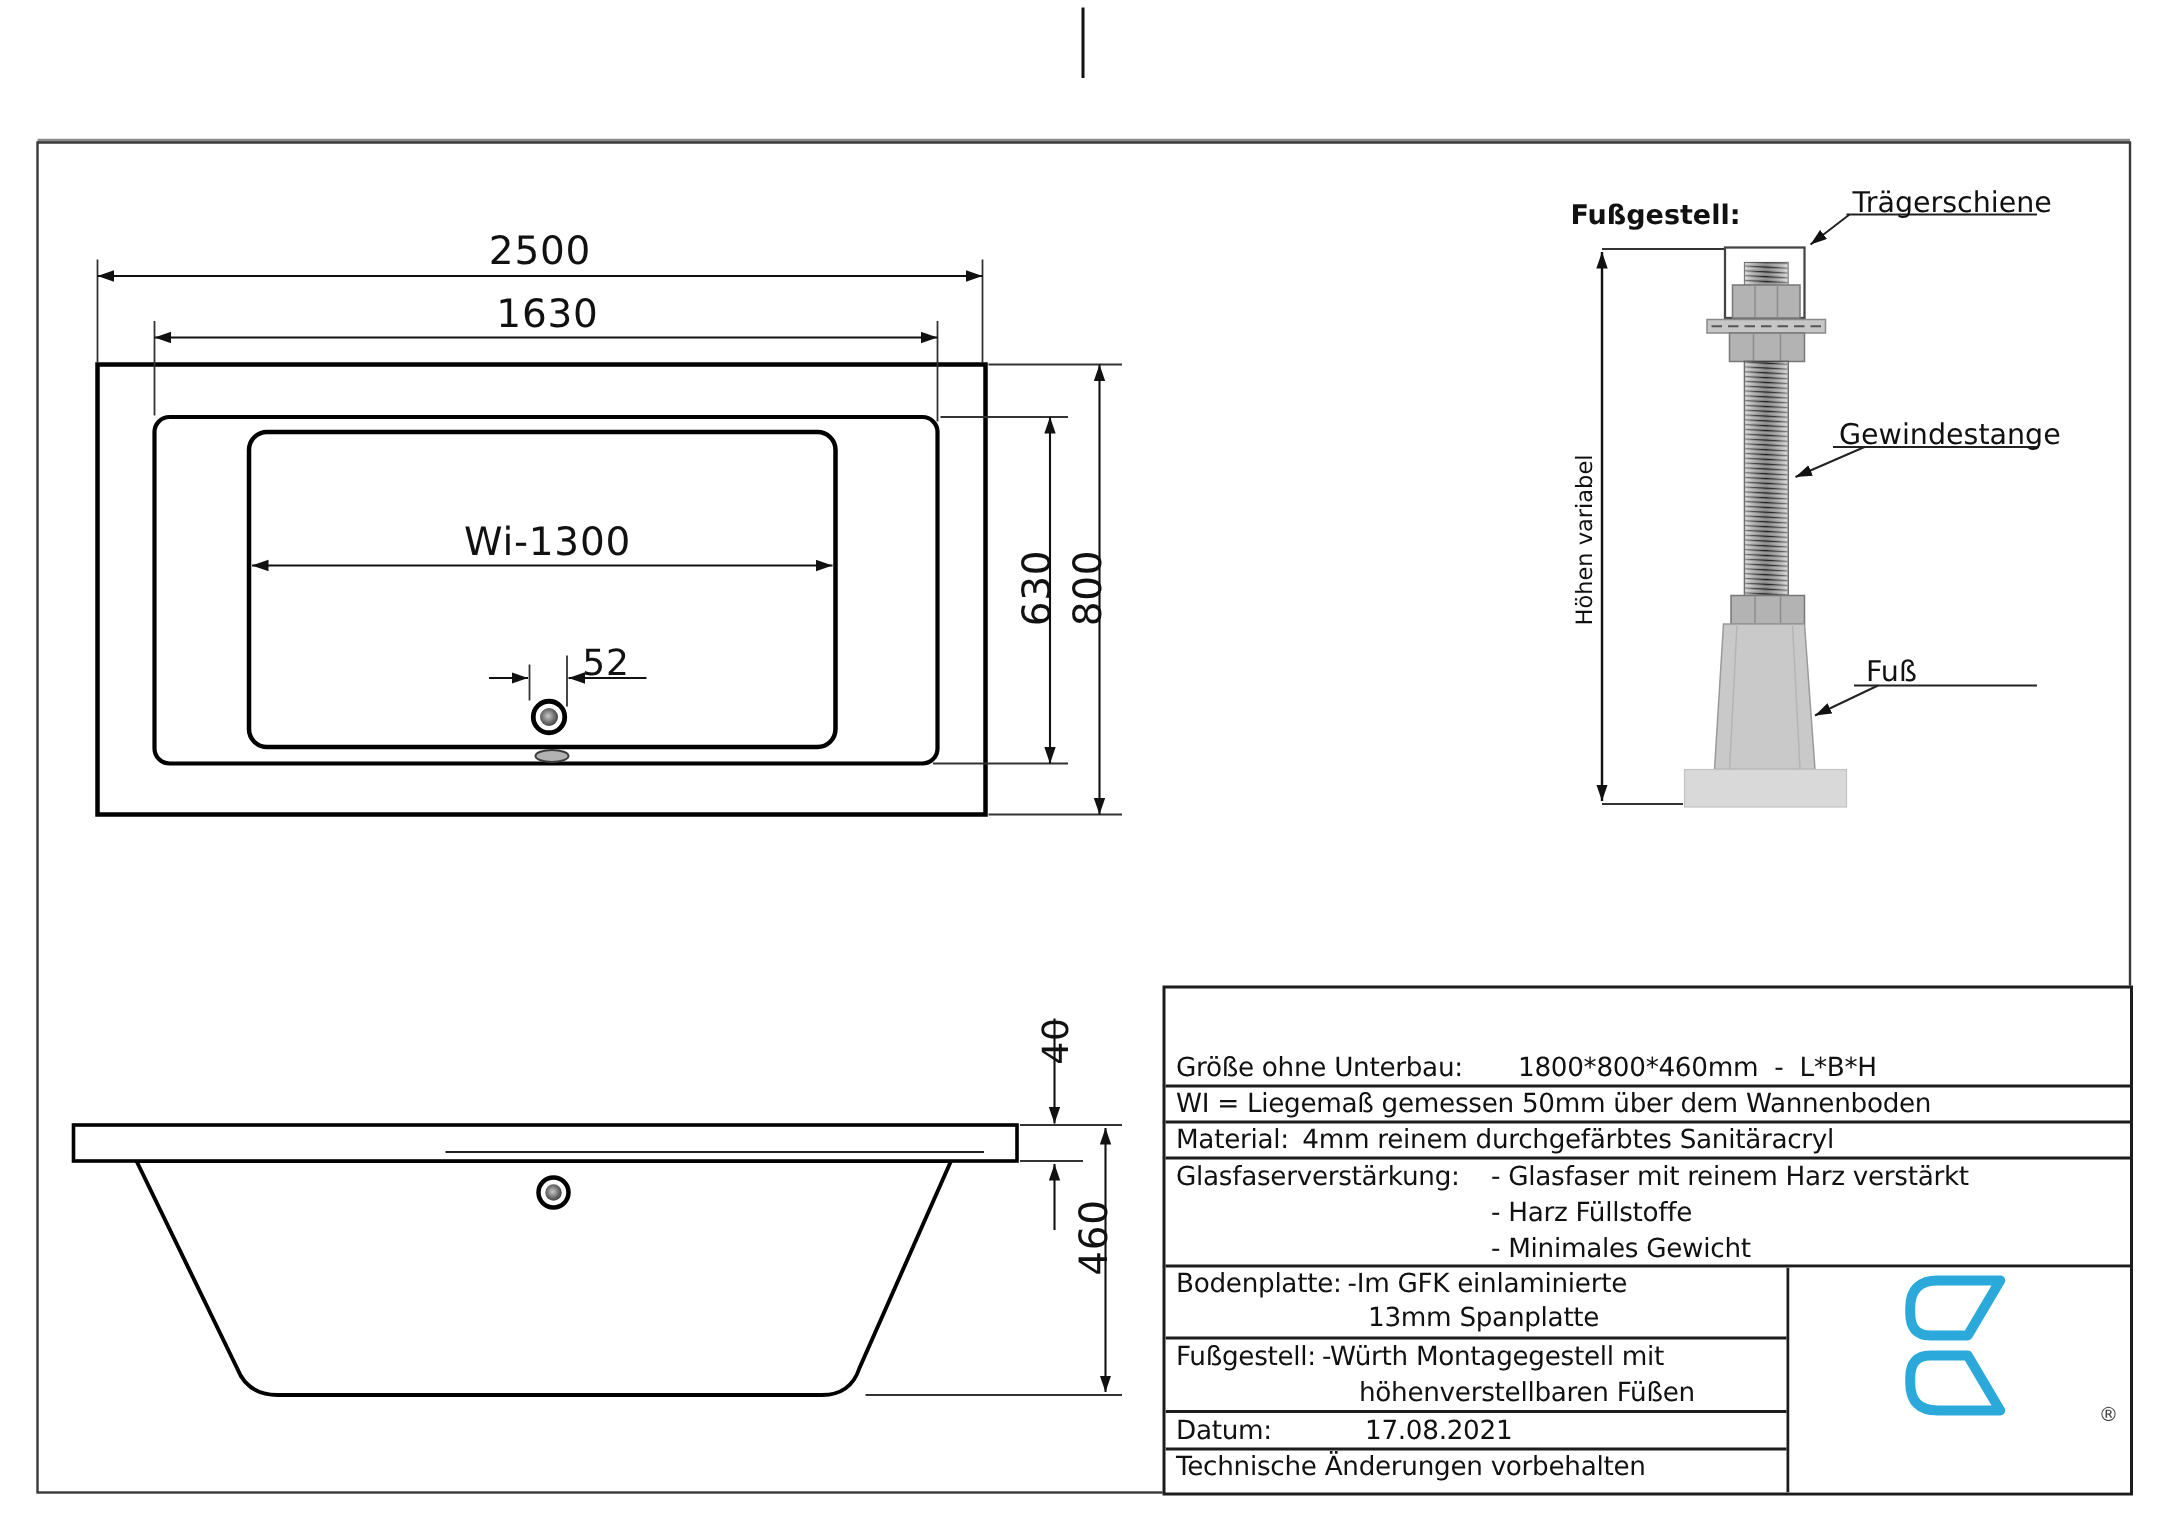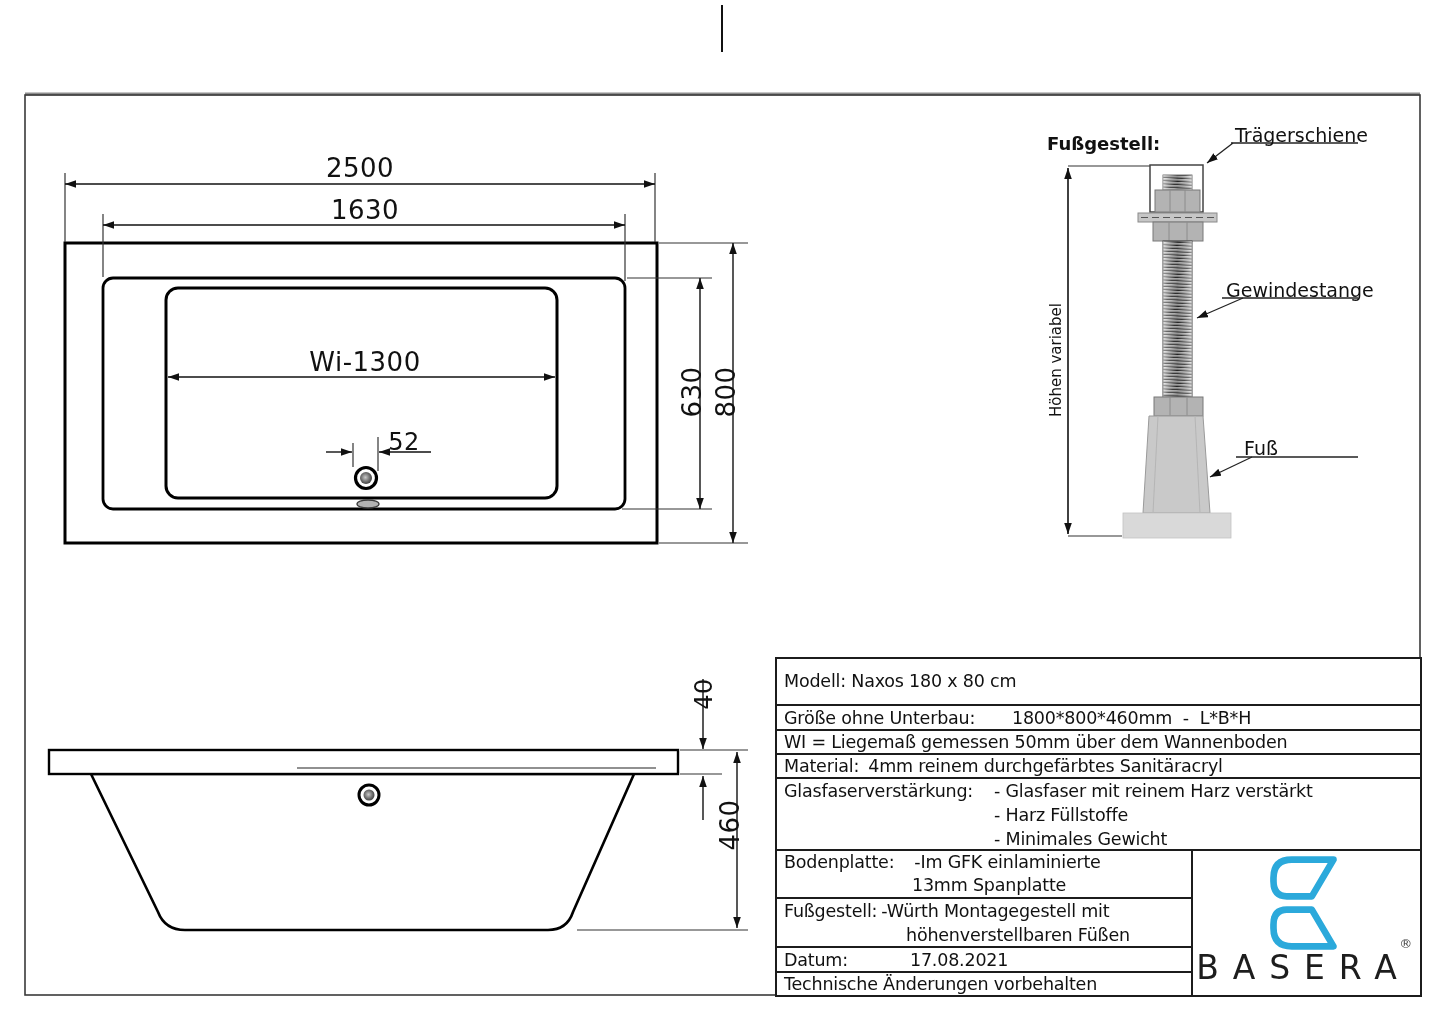--- a/index.html
+++ b/index.html
@@ -10,37 +10,37 @@
   .dim{font-size:26px;letter-spacing:0.5px;text-align:center;}
   .rot{transform:rotate(-90deg);transform-origin:center center;text-align:center;}
   .lbl{font-size:19px;}
   
   #tblock{position:absolute;left:775px;top:657px;width:647px;height:340px;
           border:2px solid #1c1c1c;box-sizing:border-box;display:flex;flex-direction:column;
           background:#fff;}
   #tblock .row{border-bottom:2px solid #1c1c1c;box-sizing:border-box;padding-left:7px;
                font-size:17.5px;letter-spacing:-0.2px;overflow:hidden;}
   .model-row{height:47px;font-size:33px;line-height:44px;letter-spacing:-0.5px;padding-left:6px;}
-  .size-row{height:25px;line-height:24px;display:flex;}
+  .size-row{height:25px;line-height:24px;display:flex;margin-top:41px;}
   .size-row .lab{width:228px;flex:none;}
   .wi-row{height:24px;line-height:23px;}
   .mat-row{height:24px;line-height:23px;display:flex;}
   .mat-row .lab{margin-right:9px;}
   .glass-row{height:72px;line-height:24px;}
   .glass-row .l1{display:flex;}
   .glass-row .lab{width:210px;flex:none;}
   .glass-row .ind{padding-left:210px;}
   .lower{flex:1;display:flex;border-bottom:none !important;padding-left:0 !important;}
   .lcol{width:416px;flex:none;border-right:2px solid #1c1c1c;box-sizing:border-box;
         display:flex;flex-direction:column;}
   .lcol>div{border-bottom:2px solid #1c1c1c;box-sizing:border-box;padding-left:7px;
             font-size:17.5px;letter-spacing:-0.2px;line-height:23px;}
   .base-row{height:48px;}
   .base-row .l1{display:flex;}
-  .base-row .lab{margin-right:20px;}
+  .base-row .lab{margin-right:4px;}
   .base-row .ind{padding-left:128px;}
   .foot-row{height:49px;line-height:24px !important;}
   .foot-row .l1{display:flex;}
   .foot-row .lab{margin-right:4px;}
   .foot-row .ind{padding-left:122px;}
   .date-row{height:25px;display:flex;line-height:24px !important;gap:20px;}
   .date-row .lab{width:106px;flex:none;}
   .disc-row{flex:1;border-bottom:none !important;}
   .val{white-space:pre;}
   
@@ -190,21 +190,20 @@
   <div class="t dim rot" style="left:672px;top:682px;width:60px;height:24px;font-size:24px;">40</div>
   <div class="t dim rot" style="left:687px;top:813px;width:80px;height:24px;">460</div>
 
   <div class="t" style="left:1047px;top:133px;font-size:18px;font-weight:bold;">Fußgestell:</div>
   <div class="t rot" style="left:981px;top:351px;width:150px;height:18px;font-size:15px;">Höhen variabel</div>
   <div class="t lbl" style="left:1235px;top:124px;">Trägerschiene</div>
   <div class="t lbl" style="left:1226px;top:279px;">Gewindestange</div>
   <div class="t lbl" style="left:1244px;top:437px;">Fuß</div>
 
   <div id="tblock">
-    <div class="row model-row">Modell: Naxos 180 x 80 cm</div>
 
     <div class="row size-row">
       <span class="lab">Größe ohne Unterbau:</span>
       <span class="val">1800*800*460mm  -  L*B*H</span>
     </div>
 
     <div class="row wi-row">WI = Liegemaß gemessen 50mm über dem Wannenboden</div>
 
     <div class="row mat-row">
       <span class="lab">Material:</span>
@@ -241,19 +240,18 @@
           <span>17.08.2021</span>
         </div>
         <div class="disc-row">Technische Änderungen vorbehalten</div>
       </div>
 
       <div class="logocell">
         <svg class="bglyph" width="88" height="100" viewBox="0 0 100 120">
           <path d="M 14 30 Q 14 8 36 8 L 86 8 L 60 52 L 30 52 Q 14 52 14 34 Z" fill="#fff" stroke="#2BA9DB" stroke-width="8" stroke-linejoin="round"></path>
           <path d="M 14 90 Q 14 112 36 112 L 86 112 L 60 68 L 30 68 Q 14 68 14 86 Z" fill="#fff" stroke="#2BA9DB" stroke-width="8" stroke-linejoin="round"></path>
         </svg>
-        <div class="brand">BASERA</div>
         <div class="regmark">®</div>
       </div>
     </div>
   </div>
 
 </div>
 
 </body></html>

